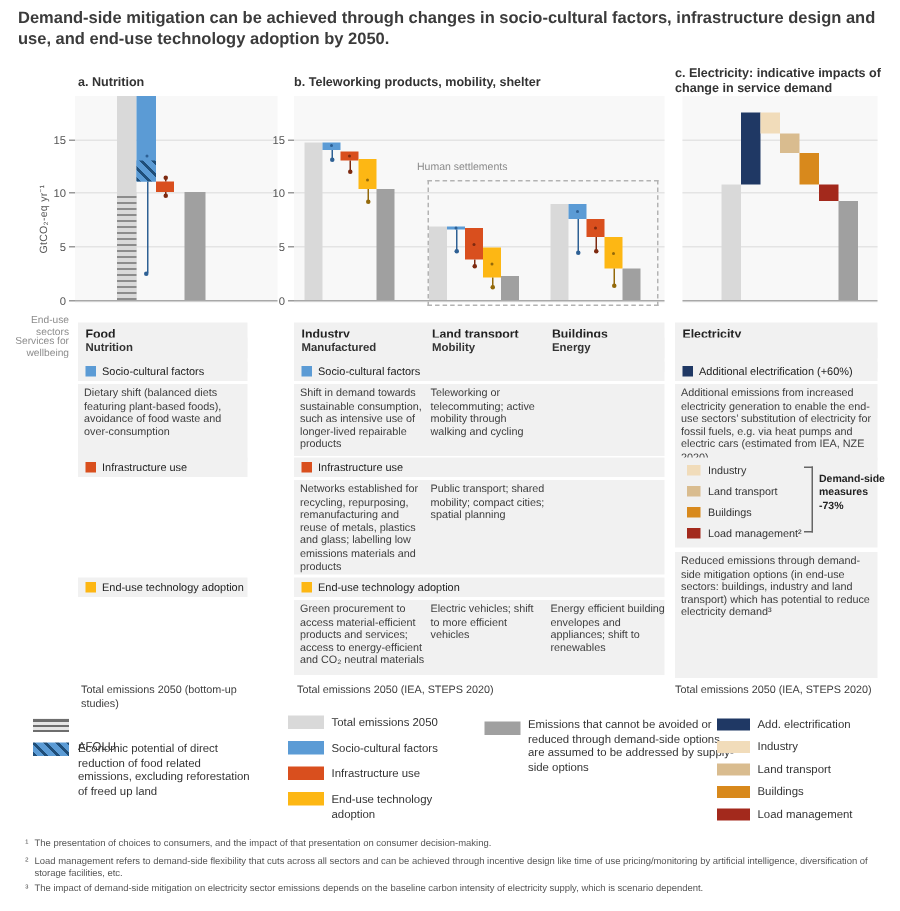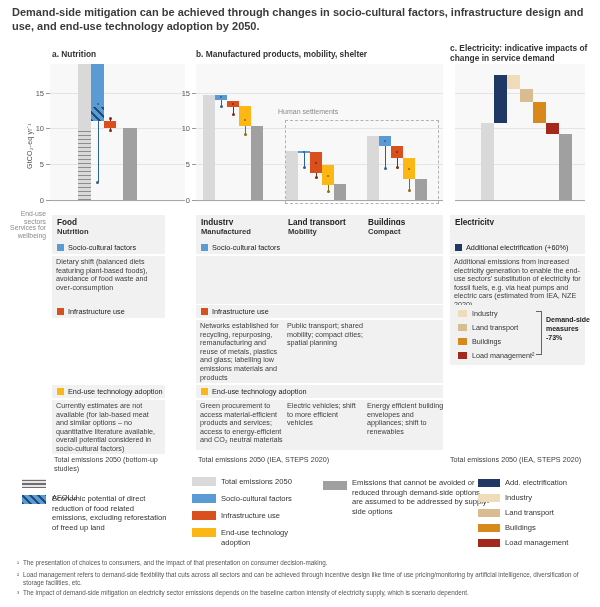--- a/index.html
+++ b/index.html
@@ -67,21 +67,21 @@
   .fnote .mk{flex:0 0 7px;text-align:right;}
 </style>
 </head>
 <body>
 
 <div class="page">
 
   <div class="abs fig-title">Demand-side mitigation can be achieved through changes in socio-cultural factors, infrastructure design and use, and end-use technology adoption by 2050.</div>
 
   <div class="abs panel-header" style="left:52px;top:49px;width:130px;">a. Nutrition</div>
-  <div class="abs panel-header" style="left:196px;top:49px;width:240px;">b. Manufactured products, mobility, shelter</div>
+  <div class="abs panel-header" style="left:196px;top:49px;width:240px;">b. Teleworking products, mobility, shelter</div>
   <div class="abs panel-header" style="left:450px;top:43px;width:140px;">c. Electricity: indicative impacts of change in service demand</div>
 
   <div class="abs ylab" style="left:25px;top:95px;height:74px;">GtCO₂-eq yr⁻¹</div>
   <div class="abs ylab" style="left:172px;top:102px;height:60px;">GtCO₂ yr⁻¹</div>
 
   <div class="chart" id="chart-a" style="left:50px;width:135px;">
     <div class="plot" id="plot-a">
         <div class="grid" style="top: 28.6316px;"></div>
         <div class="grid" style="top: 64.4211px;"></div>
         <div class="grid" style="top: 100.211px;"></div>
@@ -201,40 +201,41 @@
     </div>
     <div class="trow r-txt1 body-txt">Dietary shift (balanced diets featuring plant-based foods), avoidance of food waste and over-consumption</div>
     <div class="trow r-cat2 cat-row">
       <span class="cat-sq" style="background-color: rgb(217, 79, 30);"></span>
       <span>Infrastructure use</span>
     </div>
     <div class="trow r-cat3 cat-row">
       <span class="cat-sq" style="background-color: rgb(253, 183, 20);"></span>
       <span>End-use technology adoption</span>
     </div>
-    <div class="trow r-txt3 body-txt">Currently estimates are not available (for lab-based meat and similar options – no quantitative literature available, overall potential considered in socio-cultural factors)</div>
     <div class="trow r-total total-txt">Total emissions 2050 (bottom-up studies)</div>
   </div>
 
   <div class="tbl" style="left:196px;width:247px;">
     <div class="trow r-sector">
       <div class="cell3 c1 sector-txt">Industry</div>
       <div class="cell3 c2 sector-txt">Land transport</div>
       <div class="cell3 c3 sector-txt">Buildings</div>
     </div>
     <div class="trow r-service">
       <div class="cell3 c1 service-txt">Manufactured products</div>
       <div class="cell3 c2 service-txt">Mobility</div>
-      <div class="cell3 c3 service-txt">Compact</div>
+      <div class="cell3 c3 service-txt">Energy</div>
     </div>
     <div class="trow r-cat1 cat-row">
       <span class="cat-sq" style="background-color: rgb(91, 155, 213);"></span>
       <span>Socio-cultural factors</span>
     </div>
     <div class="trow r-txt1">
+      <div class="cell3 c1 body-txt">Shift in demand towards sustainable consumption, such as intensive use of longer-lived repairable products</div>
+      <div class="cell3 c2 body-txt">Teleworking or telecommuting; active mobility through walking and cycling</div>
     </div>
     <div class="trow r-cat2 cat-row">
       <span class="cat-sq" style="background-color: rgb(217, 79, 30);"></span>
       <span>Infrastructure use</span>
     </div>
     <div class="trow r-txt2">
       <div class="cell3 c1 body-txt">Networks established for recycling, repurposing, remanufacturing and reuse of metals, plastics and glass; labelling low emissions materials and products</div>
       <div class="cell3 c2 body-txt">Public transport; shared mobility; compact cities; spatial planning</div>
     </div>
     <div class="trow r-cat3 cat-row">
@@ -272,20 +273,21 @@
         <span class="ml-sq" style="background-color: rgb(216, 137, 28);"></span>
         <span>Buildings</span>
       </div>
       <div class="ml-item" style="left:8px;top:46px;">
         <span class="ml-sq" style="background-color: rgb(163, 41, 28);"></span>
         <span>Load management²</span>
       </div>
       <div class="bracket" style="left:86px;top:6px;width:5px;height:42px;"></div>
       <div class="bracket-label" style="left:96px;top:10px;width:44px;">Demand-side measures -73%</div>
     </div>
+    <div class="trow r-reduced body-txt">Reduced emissions through demand-side mitigation options (in end-use sectors: buildings, industry and land transport) which has potential to reduce electricity demand³</div>
     <div class="trow r-total total-txt" style="padding-left:0;">Total emissions 2050 (IEA, STEPS 2020)</div>
   </div>
 
   <div>
     <div class="abs lg-sw sw-afolu" style="left:22px;top:479px;"></div>
     <div class="abs lg-txt" style="left:52px;top:479px;width:120px;margin-top:14px;">AFOLU</div>
     <div class="abs lg-sw sw-econ" style="left:22px;top:495px;"></div>
     <div class="abs lg-txt" style="left:52px;top:494px;width:118px;">Economic potential of direct reduction of food related emissions, excluding reforestation of freed up land</div>
 
     <div class="abs lg-sw" style="left: 192px; top: 477px; background-color: rgb(217, 217, 217);"></div>

